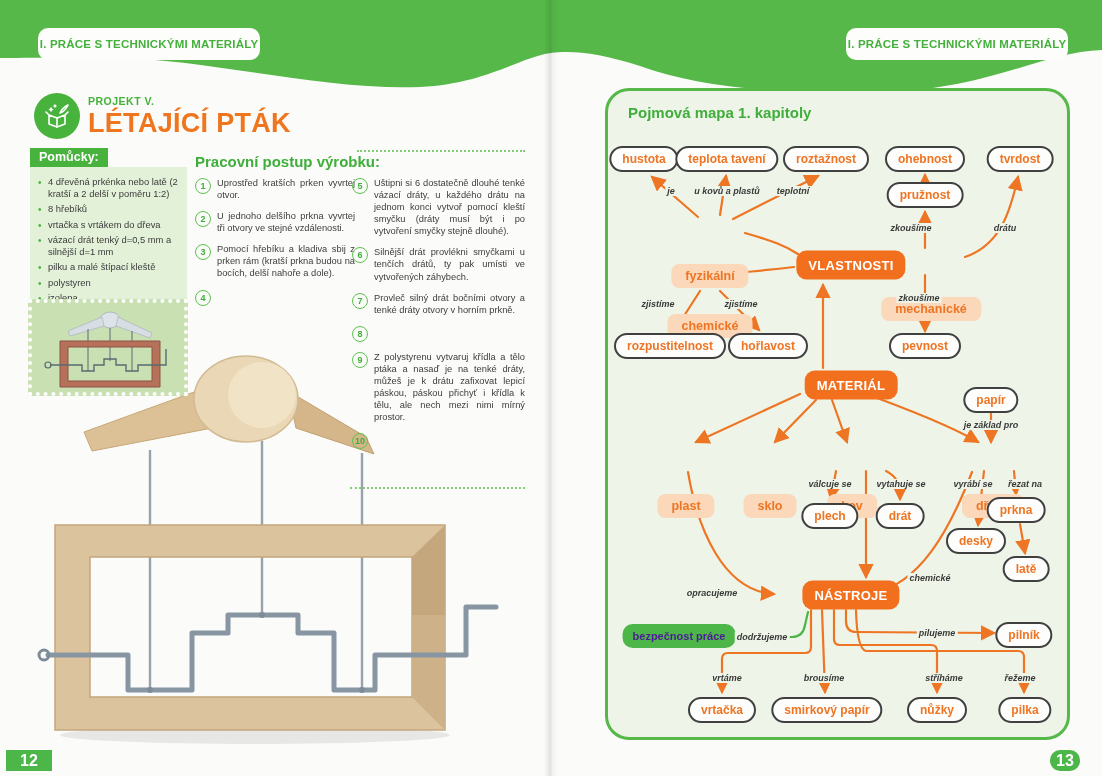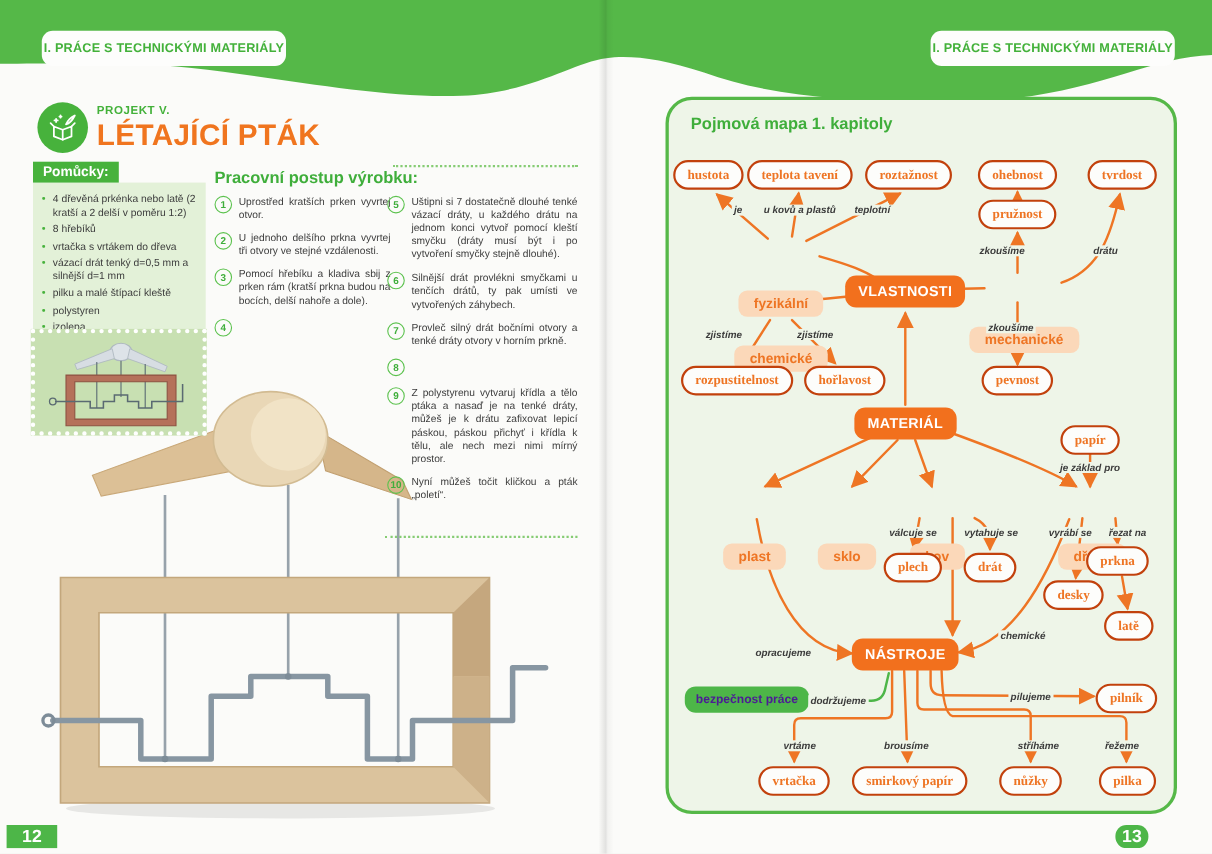--- a/index.html
+++ b/index.html
@@ -45,31 +45,31 @@
   .col1{left:195px;top:177px;width:160px;}
   .col2{left:352px;top:177px;width:173px;}
   .step{display:flex;margin-bottom:9px;}
   .step-num{width:14px;height:14px;border:1.6px solid #5cc24e;border-radius:50%;flex:none;margin-right:6px;margin-top:1px;
     color:#3fae3b;font-size:9px;font-weight:bold;display:flex;align-items:center;justify-content:center;}
   .step-text{font-size:9.3px;line-height:1.3;color:#3d3d3d;text-align:justify;}
   .photo-svg{position:absolute;left:0;top:285px;z-index:2;}
   .page-num{position:absolute;top:750px;height:21px;z-index:6;background:#4db648;color:#fff;
     font-weight:bold;font-size:16px;display:flex;align-items:center;justify-content:center;}
   .page-num.pn-left{left:6px;width:46px;}
-  .page-num.pn-right{left:1014px;width:30px;border-radius:10px;}
+  .page-num.pn-right{left:1050px;width:30px;border-radius:10px;}
   
   .map-panel{position:absolute;left:605px;top:88px;width:465px;height:652px;z-index:3;
     background:#eef5e8;border:3px solid #55b848;border-radius:24px;box-sizing:border-box;}
   .map-title{position:absolute;left:20px;top:13px;color:#3fae3b;font-weight:bold;font-size:15px;}
   .edges-svg{position:absolute;left:0;top:0;}
   .mnode{position:absolute;transform:translate(-50%,-50%);white-space:nowrap;font-weight:bold;}
-  .mnode.out{background:#fdfdfb;border:2px solid #c2410c;border-radius:15px;color:#ee7524;
-    font-size:12px;padding:4px 11px;font-family:Liberation Serif, serif;}
+  .mnode.out{background:#fdfdfb;border:2px solid #404040;border-radius:15px;color:#ee7524;
+    font-size:12px;padding:4px 11px;}
   .mnode.light{background:#fbd8b9;border-radius:8px;color:#ee7524;font-size:12.5px;padding:5px 14px;margin-top:48px;}
-  .mnode.dark{background:#f2701d;border-radius:10px;color:#fff;font-size:13px;padding:7px 12px;letter-spacing:.3px;}
+  .mnode.dark{background:#f2701d;border-radius:10px;color:#fff;font-size:13px;padding:7px 12px;letter-spacing:.3px;margin-left:28px;}
   .mnode.greenbox{background:#4db648;border-radius:10px;color:#4c1d95;font-size:11px;padding:6px 10px;}
   .edge-label{position:absolute;transform:translate(-50%,-50%);white-space:nowrap;
     font-size:9px;font-style:italic;font-weight:bold;color:#3a3a3a;background:#eef5e8;padding:0 2px;}
 </style>
 </head>
 <body>
 
 <div class="spread">
 
   <svg class="band-svg" width="1102" height="100" viewBox="0 0 1102 100">
@@ -148,40 +148,39 @@
         <div class="step-num">3</div>
         <div class="step-text">Pomocí hřebíku a kladiva sbij z prken rám (kratší prkna budou na bocích, delší nahoře a dole).</div>
       </div>
     <div class="step">
         <div class="step-num">4</div>
       </div>
   </div>
   <div class="steps-col col2">
     <div class="step">
         <div class="step-num">5</div>
-        <div class="step-text">Uštipni si 7 dostatečně dlouhé tenké vázací dráty, u každého drátu na jednom konci vytvoř pomocí kleští smyčku (dráty musí být i po vytvoření smyčky stejně dlouhé).</div>
+        <div class="step-text">Uštipni si 6 dostatečně dlouhé tenké vázací dráty, u každého drátu na jednom konci vytvoř pomocí kleští smyčku (dráty musí být i po vytvoření smyčky stejně dlouhé).</div>
       </div>
     <div class="step">
         <div class="step-num">6</div>
         <div class="step-text">Silnější drát provlékni smyčkami u tenčích drátů, ty pak umísti ve vytvořených záhybech.</div>
       </div>
     <div class="step">
         <div class="step-num">7</div>
         <div class="step-text">Provleč silný drát bočními otvory a tenké dráty otvory v horním prkně.</div>
       </div>
     <div class="step">
         <div class="step-num">8</div>
       </div>
     <div class="step">
         <div class="step-num">9</div>
         <div class="step-text">Z polystyrenu vytvaruj křídla a tělo ptáka a nasaď je na tenké dráty, můžeš je k drátu zafixovat lepicí páskou, páskou přichyť i křídla k tělu, ale nech mezi nimi mírný prostor.</div>
       </div>
     <div class="step">
         <div class="step-num">10</div>
-        <div class="step-text">Nyní můžeš točit kličkou a pták „poletí“.</div>
       </div>
   </div>
 
   <svg class="photo-svg" width="520" height="470" viewBox="0 0 520 470">
     <ellipse cx="255" cy="450" rx="195" ry="9" fill="rgba(0,0,0,0.08)"></ellipse>
 
     <polygon points="205,103 84,147 92,166 228,140" fill="#dcc096" stroke="#c9a878" stroke-width="1"></polygon>
     <polygon points="288,106 366,152 374,169 296,143" fill="#d5b68a" stroke="#c2a071" stroke-width="1"></polygon>
 
     <ellipse cx="246" cy="114" rx="52" ry="43" fill="#e9d7b6" stroke="#d2bb92" stroke-width="1.5"></ellipse>

